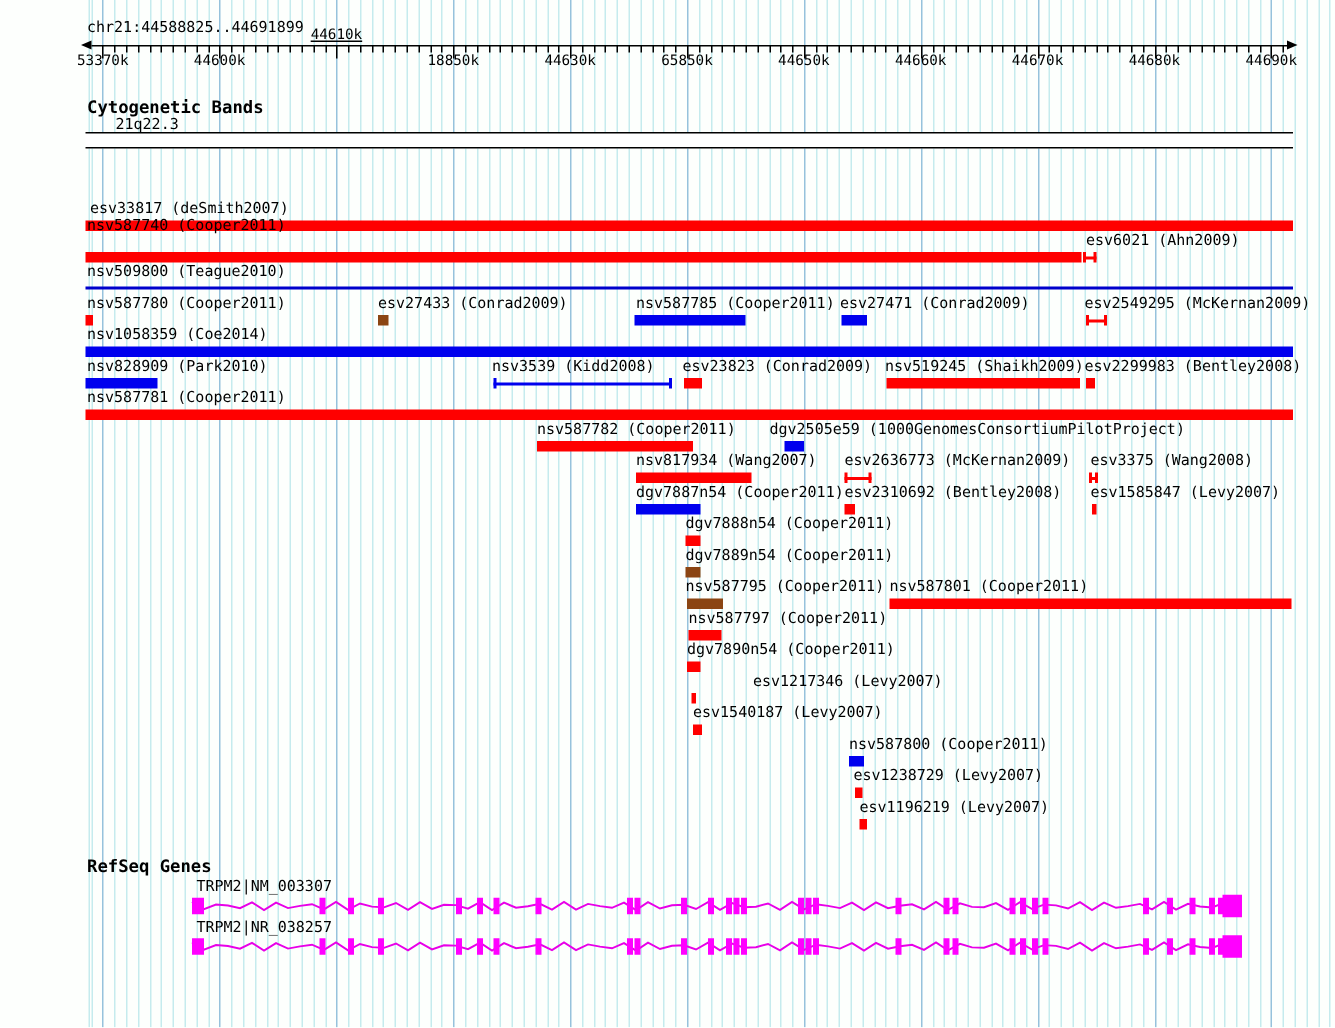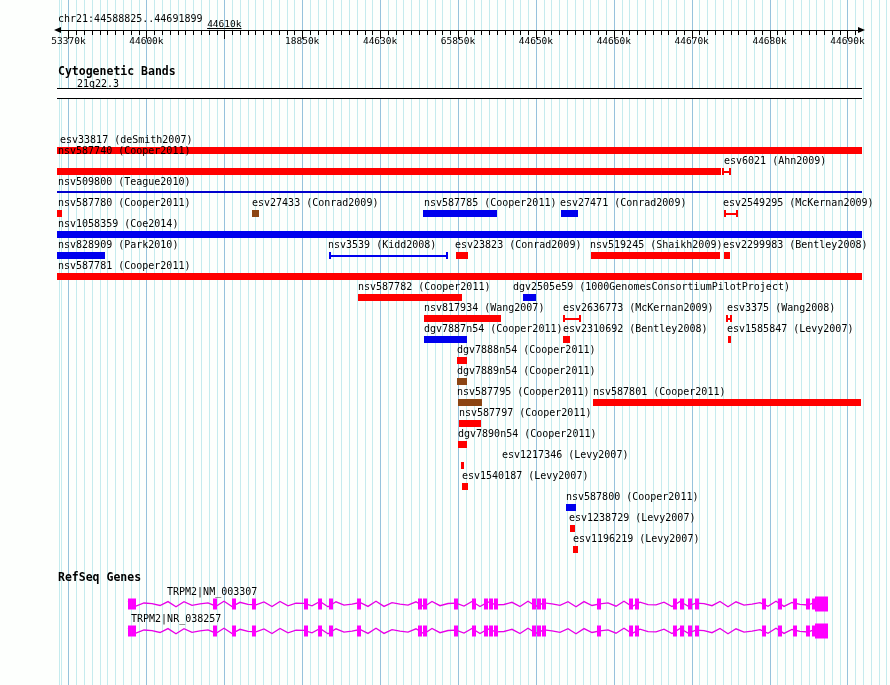--- a/index.html
+++ b/index.html
@@ -416,16 +416,16 @@
         <rect x="680" y="37.5" width="4" height="11" fill="#FF00FF"></rect>
         <rect x="688" y="37.5" width="4" height="11" fill="#FF00FF"></rect>
         <rect x="695" y="37.5" width="4" height="11" fill="#FF00FF"></rect>
         <rect x="762" y="37.5" width="4" height="11" fill="#FF00FF"></rect>
         <rect x="778" y="37.5" width="4" height="11" fill="#FF00FF"></rect>
         <rect x="793" y="37.5" width="4" height="11" fill="#FF00FF"></rect>
         <rect x="806" y="37.5" width="4" height="11" fill="#FF00FF"></rect>
         <rect x="812" y="37.5" width="4" height="11" fill="#FF00FF"></rect>
         <rect x="815" y="35.5" width="13" height="15" fill="#FF00FF"></rect>
       </svg>
-      <div class="txt" style="left: 131px; top: 586px; padding-left: 36px;">TRPM2|NM_003307</div>
+      <div class="txt" style="left: 131px; top: 586px;">TRPM2|NM_003307</div>
       <div class="txt" style="left: 131px; top: 613px;">TRPM2|NR_038257</div>
     </div>
 </div>
 
 </body></html>

